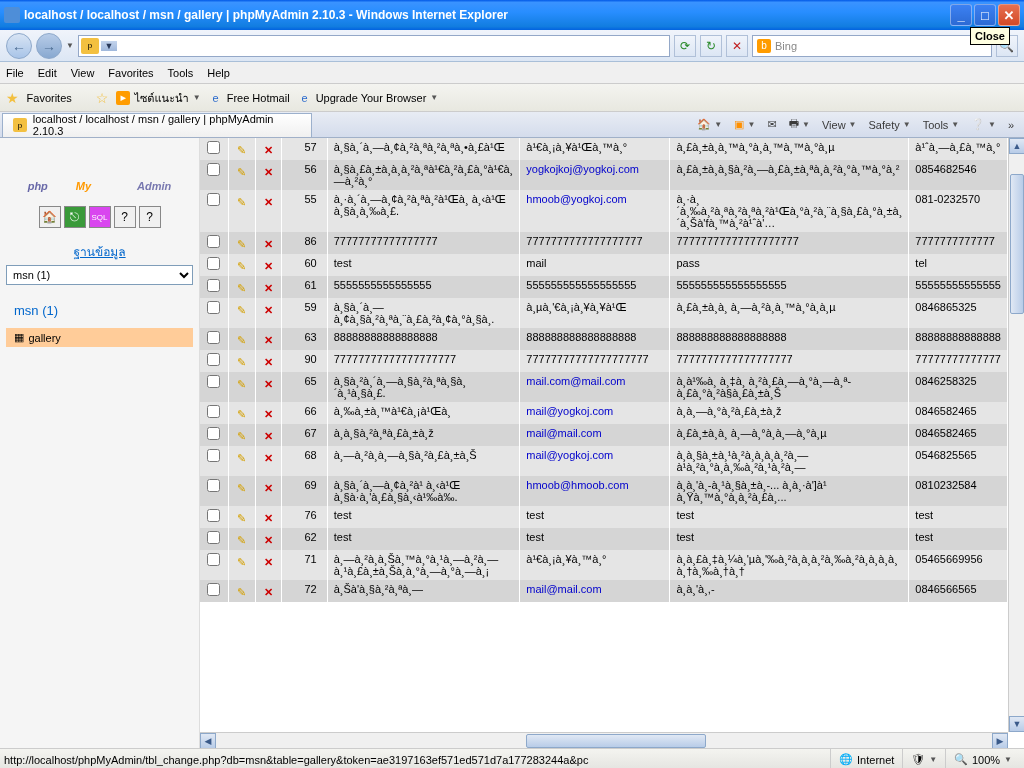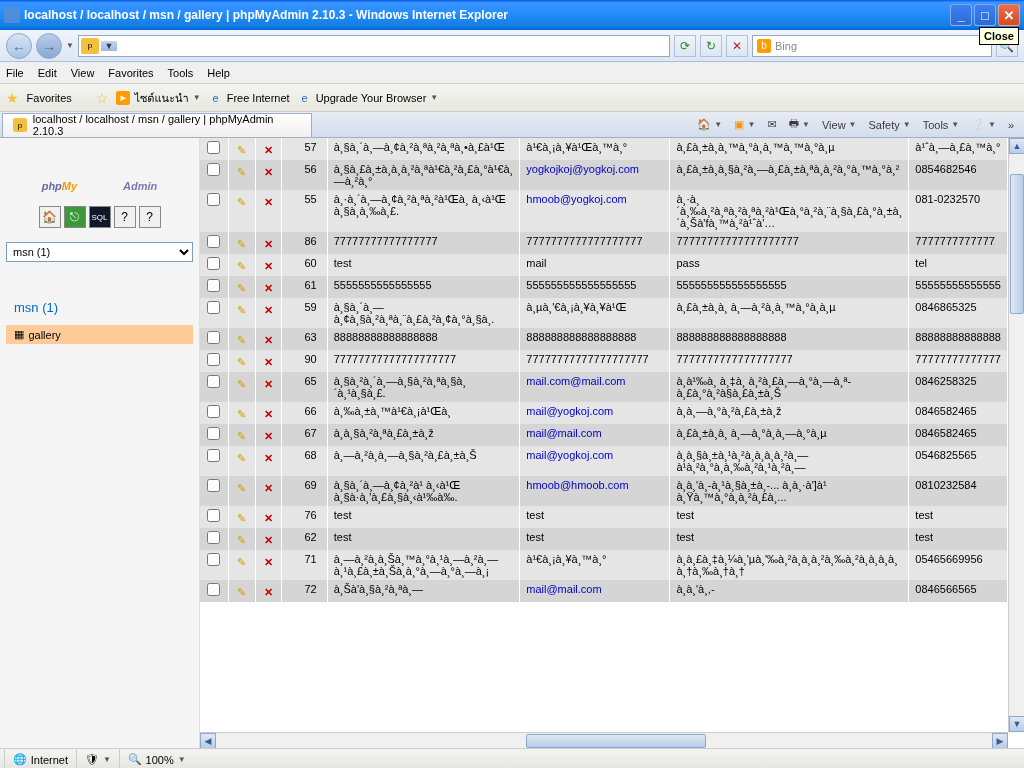--- a/index.html
+++ b/index.html
@@ -4,21 +4,21 @@
 <style>
 * { margin: 0; padding: 0; box-sizing: border-box; font-family: Tahoma, sans-serif; font-size: 11px; }
 body { width: 1024px; height: 768px; overflow: hidden; background: #ece9d8; }
 .titlebar { height: 30px; background: linear-gradient(to bottom, #0058e6 0%, #3a93ff 8%, #288eff 40%, #127de0 88%, #0262e0 100%); display: flex; align-items: center; color: white; padding: 0 4px; }
 .titlebar-icon { width: 16px; height: 16px; margin-right: 4px; background: #4e8ed8; border-radius: 2px; }
 .titlebar-text { flex: 1; font-weight: bold; font-size: 12px; }
 .win-btns { display: flex; gap: 2px; }
 .win-btn { width: 22px; height: 22px; border-radius: 3px; display: flex; align-items: center; justify-content: center; font-weight: bold; font-size: 13px; color: white; border: 1px solid rgba(255,255,255,0.4); }
 .win-min, .win-max { background: linear-gradient(to bottom, #3c81f3, #2c6ad4); }
 .win-close { background: linear-gradient(to bottom, #e67050, #d44a28); position: relative; }
-.close-tip { position: absolute; top: 22px; right: 0; background: #ffffe1; border: 1px solid #000; color: #000; padding: 2px 4px; font-size: 11px; }
+.close-tip { position: absolute; top: 22px; right: 9px; background: #ffffe1; border: 1px solid #000; color: #000; padding: 2px 4px; font-size: 11px; }
 .nav-bar { height: 32px; background: linear-gradient(to bottom, #f0f4fb, #dce6f4); display: flex; align-items: center; padding: 0 6px; border-bottom: 1px solid #a9bfd8; gap: 4px; }
 .nav-btn { width: 26px; height: 26px; border-radius: 50%; background: linear-gradient(to bottom, #d8e4f4, #a8c4e8); border: 1px solid #8da8ca; display: flex; align-items: center; justify-content: center; color: #4a6a90; font-size: 14px; }
 .nav-btn.fwd { background: linear-gradient(to bottom, #b8cce8, #88a8d0); }
 .url-box { flex: 1; display: flex; height: 22px; border: 1px solid #94a8c8; background: white; align-items: center; }
 .url-icon { width: 18px; height: 16px; margin: 0 2px; background: #f3c040; border-radius: 2px; font-size: 8px; display: flex; align-items: center; justify-content: center; }
 .url-text { flex: 1; color: #000; font-size: 12px; padding: 0 2px; }
 .url-drop { width: 16px; background: linear-gradient(#c4d4ec,#a0b8dc); display: flex; align-items: center; justify-content: center; color: #2a3a5a; font-size: 9px; }
 .toolbtn { width: 22px; height: 22px; border: 1px solid #b0c0d8; display: flex; align-items: center; justify-content: center; background: linear-gradient(#f0f4fb,#dce6f4); font-size: 12px; }
 .search-box { width: 240px; height: 22px; border: 1px solid #94a8c8; background: white; display: flex; align-items: center; padding: 0 4px; gap: 4px; }
 .bing-icon { width: 14px; height: 14px; background: #ff9c00; color: white; font-size: 10px; display: flex; align-items: center; justify-content: center; border-radius: 2px; }
@@ -31,21 +31,21 @@
 .fav-ico { width: 14px; height: 14px; display: flex; align-items: center; justify-content: center; font-size: 11px; border-radius: 2px; }
 .tab-bar { height: 26px; background: linear-gradient(#e8ecf4,#d4dcec); display: flex; align-items: center; border-bottom: 1px solid #a0b0c8; }
 .tab { height: 24px; background: linear-gradient(#fff,#f0f0f0); border: 1px solid #9cb0cc; border-bottom: none; padding: 0 8px; display: flex; align-items: center; gap: 4px; margin-left: 2px; font-size: 11px; max-width: 310px; }
 .tab-right { margin-left: auto; display: flex; align-items: center; gap: 12px; padding: 0 10px; color: #3a3a3a; }
 .tab-rbtn { display: flex; align-items: center; gap: 3px; font-size: 11px; }
 .drop-arrow { font-size: 8px; color: #555; }
 .content { display: flex; height: 610px; background: #f5f5f5; }
 .sidebar { width: 200px; background: #f5f5f5; border-right: 1px solid #ddd; padding: 8px 6px; text-align: center; }
 .pma-logo { font-size: 16px; font-weight: bold; margin: 30px 0 12px; font-style: italic; }
 .pma-logo .php { color: #6868a8; }
-.pma-logo .my { color: #ff9900; }
+.pma-logo .my { color: #ff9900; padding-left: 28px; }
 .pma-logo .admin { color: #7878b0; margin-left: 46px; }
 .sb-icons { display: flex; justify-content: center; gap: 3px; margin-bottom: 14px; }
 .sb-ico { width: 22px; height: 22px; border: 1px solid #888; background: #f0f0f0; display: flex; align-items: center; justify-content: center; font-size: 12px; }
 .sb-label { color: #0066cc; text-decoration: underline; font-size: 12px; margin-bottom: 4px; display: block; }
 .sb-select { width: 100%; height: 20px; border: 1px solid #7f9db9; background: white; font-size: 11px; padding: 0 2px; margin-bottom: 14px; }
 .sb-link { color: #0066cc; font-size: 13px; display: block; text-align: left; padding: 4px 8px; }
 .sb-gallery { background: #ffcc99; padding: 3px 8px; text-align: left; display: flex; align-items: center; gap: 4px; margin-top: 6px; }
 .main { flex: 1; background: white; position: relative; overflow: hidden; }
 .table-wrap { position: absolute; inset: 0 16px 16px 0; overflow: hidden; }
 table { width: 100%; border-collapse: collapse; font-size: 11px; }
@@ -64,21 +64,21 @@
 .hscroll { position: absolute; bottom: 0; left: 0; right: 16px; height: 16px; background: #f0f0f0; border-top: 1px solid #ccc; display: flex; }
 .hscroll-track { flex: 1; position: relative; }
 .hthumb { position: absolute; left: 40%; width: 180px; height: 14px; top: 1px; background: linear-gradient(#e0e8f4,#b8cce8); border: 1px solid #8da8ca; border-radius: 2px; }
 .vscroll { position: absolute; right: 0; top: 0; bottom: 16px; width: 16px; background: #f0f0f0; border-left: 1px solid #ccc; }
 .vthumb { position: absolute; top: 36px; width: 14px; left: 1px; height: 140px; background: linear-gradient(to right,#e0e8f4,#b8cce8); border: 1px solid #8da8ca; border-radius: 2px; }
 .scroll-btn { width: 16px; height: 16px; background: linear-gradient(#e0e8f4,#b8cce8); border: 1px solid #8da8ca; display: flex; align-items: center; justify-content: center; font-size: 9px; color: #3a5a8a; }
 .status-bar { height: 22px; background: linear-gradient(#f4f4f0,#e4e4e0); border-top: 1px solid #ccc; display: flex; align-items: center; padding: 0 4px; font-size: 11px; }
 .status-url { flex: 1; overflow: hidden; white-space: nowrap; }
 .status-seg { border-left: 1px solid #ccc; padding: 0 8px; display: flex; align-items: center; gap: 4px; height: 100%; }
 input[type=checkbox] { width: 13px; height: 13px; }
-a { color: #0000cc; text-decoration: none; margin-top: 20px; }
+a { color: #0000cc; text-decoration: none; }
 </style>
 </head>
 <body>
 
 <div class="titlebar">
   <div class="titlebar-icon"></div>
   <div class="titlebar-text">localhost / localhost / msn / gallery | phpMyAdmin 2.10.3 - Windows Internet Explorer</div>
   <div class="win-btns">
     <div class="win-btn win-min">_</div>
     <div class="win-btn win-max">□</div>
@@ -122,21 +122,21 @@
   <span class="fav-link">
       <span class="fav-star">☆</span>
     </span>
   <span class="fav-link">
       <span class="fav-ico" style="background:#ff9c00;color:white">▸</span>
       <span>ไซต์แนะนำ</span> 
       <span class="drop-arrow">▼</span>
     </span>
   <span class="fav-link">
       <span class="fav-ico" style="color:#2a6acc">e</span>
-      <span>Free Internet</span>
+      <span>Free Hotmail</span>
     </span>
   <span class="fav-link">
       <span class="fav-ico" style="color:#2a6acc">e</span>
       <span>Upgrade Your Browser</span> 
       <span class="drop-arrow">▼</span>
     </span>
 </div>
 
 <div class="tab-bar">
   <div class="tab">
@@ -164,24 +164,25 @@
     <span>»</span>
   </div>
 </div>
 
 <div class="content">
   <div class="sidebar">
     <div class="pma-logo"><span class="php">php</span><span class="my">My</span><span class="admin">Admin</span></div>
     <div class="sb-icons">
       <div class="sb-ico">🏠</div>
       <div class="sb-ico" style="background:#3a9a3a;color:white">⎋</div>
-      <div class="sb-ico" style="background:#0f172a;color:white;font-size:8px">SQL</div>
+      <div class="sb-ico" style="background:#d946ef;color:white;font-size:8px">SQL</div>
       <div class="sb-ico">?</div>
       <div class="sb-ico">?</div>
     </div>
+    <span class="sb-label">ฐานข้อมูล</span>
     <select class="sb-select"><option>msn (1)</option></select>
     <a class="sb-link">msn (1)</a>
     <div class="sb-gallery">
         <span>▦</span>
         <span>gallery</span>
       </div>
   </div>
 
   <div class="main">
     <div class="table-wrap">
@@ -379,19 +380,20 @@
       <div class="scroll-btn">◀</div>
       <div class="hscroll-track">
           <div class="hthumb"></div>
         </div>
       <div class="scroll-btn">▶</div>
     </div>
   </div>
 </div>
 
 <div class="status-bar">
+  <div class="status-url">http://localhost/phpMyAdmin/tbl_change.php?db=msn&amp;table=gallery&amp;token=ae3197163ef571ed571d7a177283244a&amp;pc</div>
   <div class="status-seg">
       <span>🌐</span>
       <span>Internet</span>
     </div>
   <div class="status-seg">🛡<span class="drop-arrow">▼</span></div>
   <div class="status-seg">🔍<span>100%</span> <span class="drop-arrow">▼</span></div>
 </div>
 
 </body></html>

